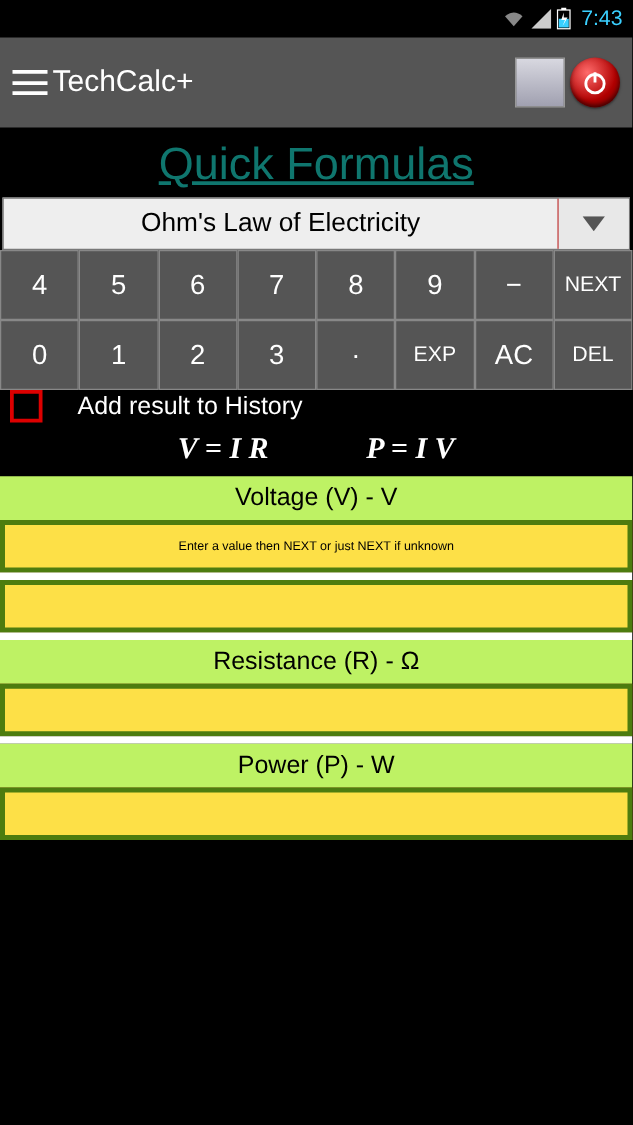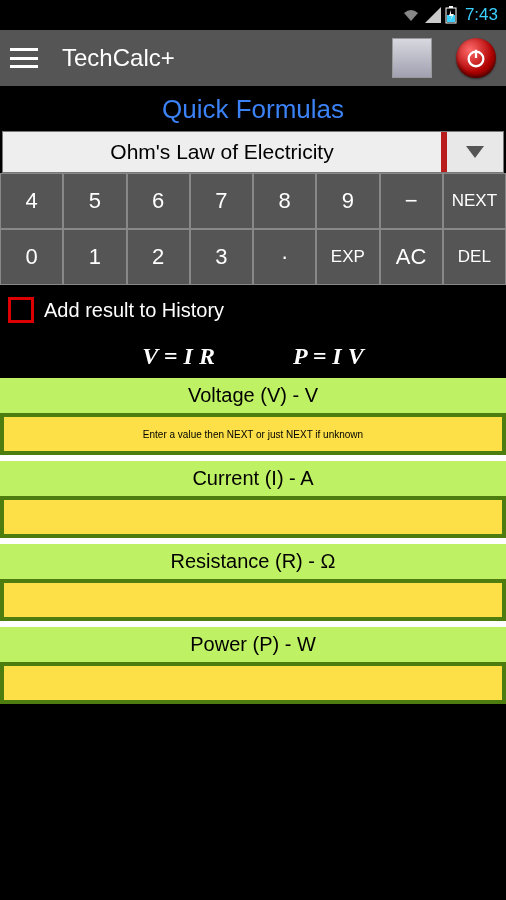--- a/index.html
+++ b/index.html
@@ -9,60 +9,60 @@
   overflow: hidden;
 }
 .status-bar {
   height: 30px; background: #000; color: #fff;
   display: flex; justify-content: flex-end; align-items: center;
   padding: 0 8px; gap: 4px; font-size: 16px;
 }
 .status-bar .time { color: #3ad0ff; font-size: 17px; margin-left: 4px; }
 .status-icon { display: inline-flex; align-items: center; }
 .app-bar {
-  height: 56px; background: #555;
-  display: flex; align-items: center; padding: 0 10px; gap: 24px;
+  height: 72px; background: #555;
+  display: flex; align-items: center; padding: 0 10px; gap: 4px;
 }
 .hamburger { width: 28px; height: 20px; display: flex; flex-direction: column; justify-content: space-between; cursor: pointer; }
 .hamburger span { height: 3px; background: #fff; }
 .app-title { color: #fff; font-size: 24px; flex: 1; }
 .avatar { width: 40px; height: 40px; background: linear-gradient(#d8d8e0,#a0a0b0); border: 1px solid #999; }
 .power-btn {
   width: 40px; height: 40px; border-radius: 50%;
   background: radial-gradient(circle at 35% 30%, #ff6b6b, #b00000 60%, #700000);
   display: flex; align-items: center; justify-content: center;
   box-shadow: inset 0 -2px 4px rgba(0,0,0,.6), 0 1px 2px rgba(0,0,0,.5);
   cursor: pointer;
 }
 .section-title {
-  color: #3b82f6; text-align: center; font-size: 26px; padding: 8px 0 6px;
+  color: #0f766e; text-align: center; font-size: 36px; padding: 8px 0 6px; text-decoration: underline;
 }
 .dropdown {
   display: flex; margin: 0 2px; height: 42px;
   background: #eee; border: 1px solid #777;
 }
 .dropdown-label {
   flex: 1; display: flex; align-items: center; justify-content: center;
-  font-size: 21px; color: #000; border-right: 6px solid #b91c1c;
+  font-size: 21px; color: #000; border-right: 1px solid #b91c1c;
 }
 .dropdown-arrow {
   width: 56px; display: flex; align-items: center; justify-content: center;
   background: #e8e8e8;
 }
 .keypad { background: #555; }
 .key-row { display: flex; }
 .key {
   flex: 1; height: 56px; background: #555; color: #fff;
   border: 1px solid #888; display: flex; align-items: center; justify-content: center;
   font-size: 22px; cursor: pointer;
 }
 .key.small { font-size: 17px; }
 .checkbox-row {
-  display: flex; align-items: center; gap: 10px;
-  padding: 12px 8px; color: #fff; font-size: 20px;
+  display: flex; align-items: center; gap: 28px;
+  padding: 0 8px; color: #fff; font-size: 20px;
 }
 .checkbox { width: 26px; height: 26px; border: 3px solid #d00; }
 .formulas {
   color: #fff; text-align: center; font-size: 24px;
   font-style: italic; font-family: 'Times New Roman', serif; font-weight: bold;
   padding: 8px 0;
 }
 .formulas span { margin: 0 36px; }
 .field-label {
   background: #bef264; color: #000; text-align: center;
@@ -157,21 +157,20 @@
 
 <div class="formulas">
   <span>V = I R</span>
   <span>P = I V</span>
 </div>
 
 <div id="fields">
     <div class="field-label">Voltage (V) - V</div>
     <div class="field-input">Enter a value then NEXT or just NEXT if unknown</div>
     <div class="spacer"></div>
-    <div class="field-label">Current (I) - A</div>
     <div class="field-input"></div>
     <div class="spacer"></div>
     <div class="field-label">Resistance (R) - Ω</div>
     <div class="field-input"></div>
     <div class="spacer"></div>
     <div class="field-label">Power (P) - W</div>
     <div class="field-input"></div>
   </div>
 
 </body></html>

